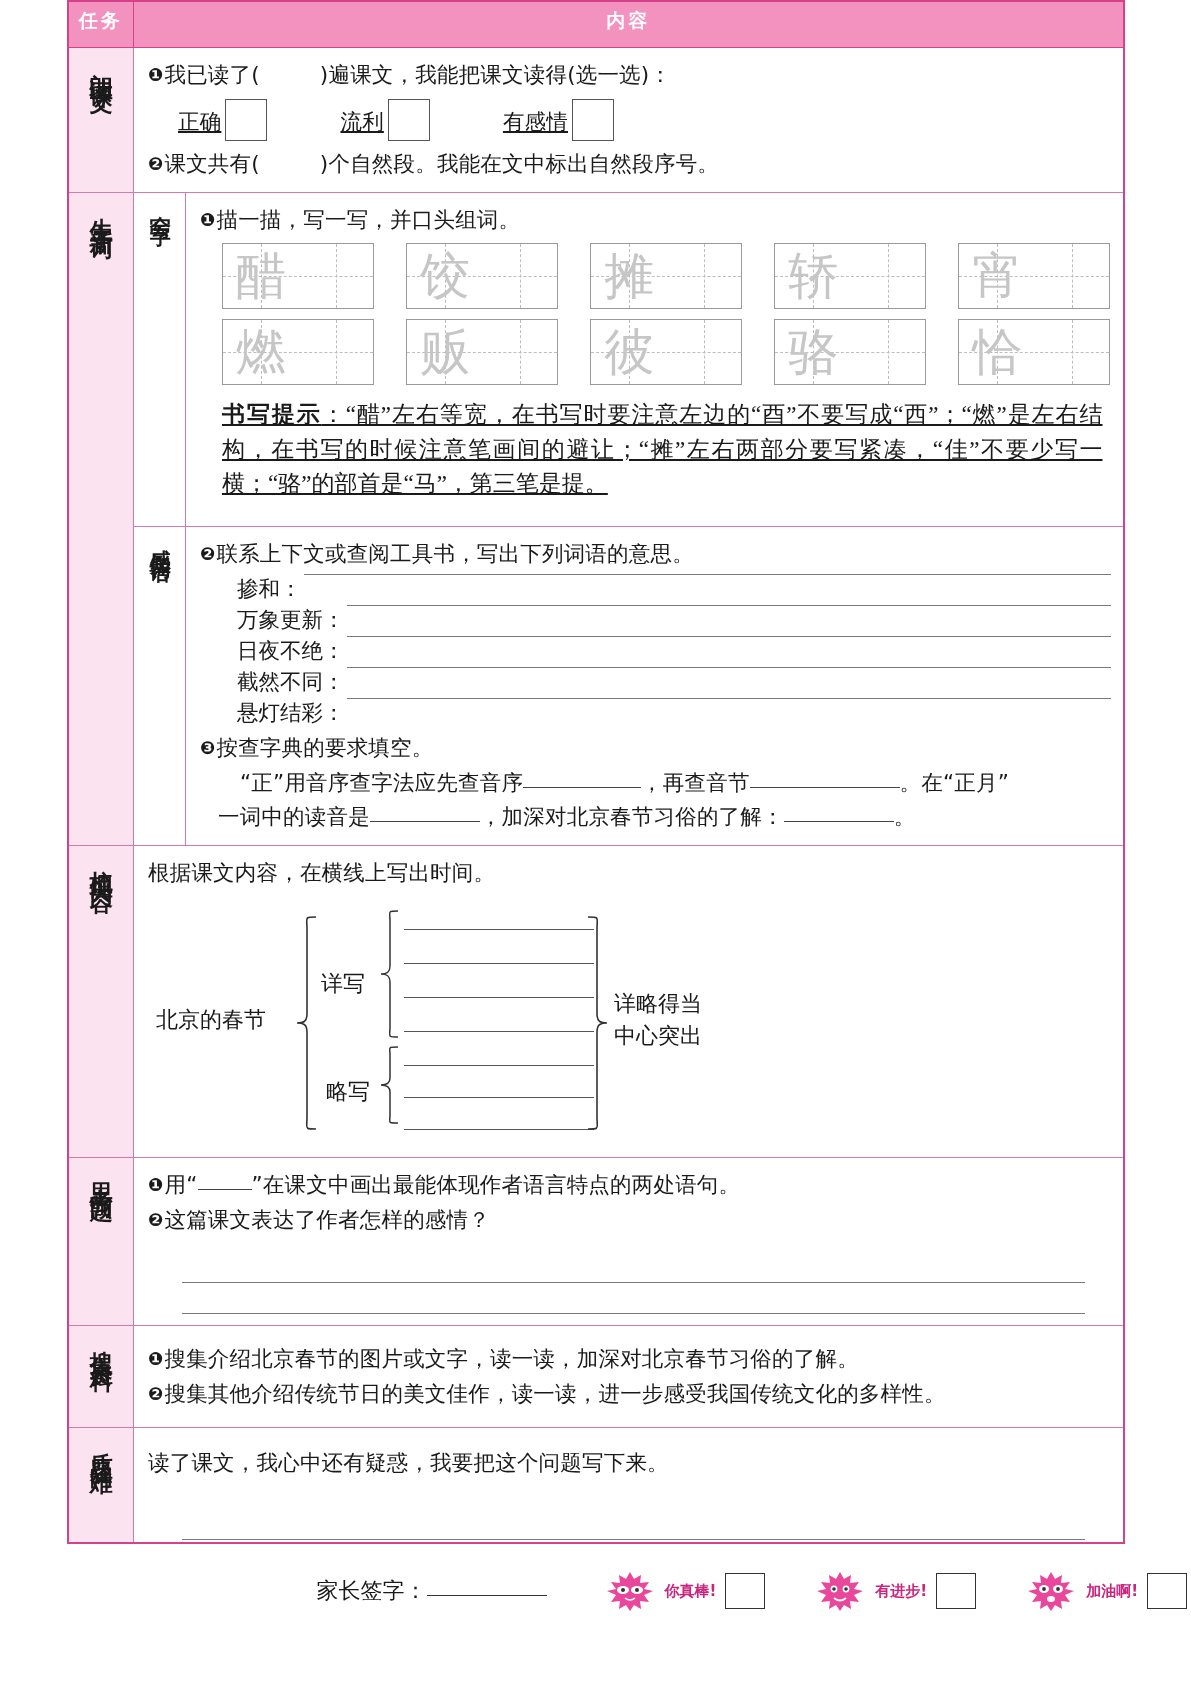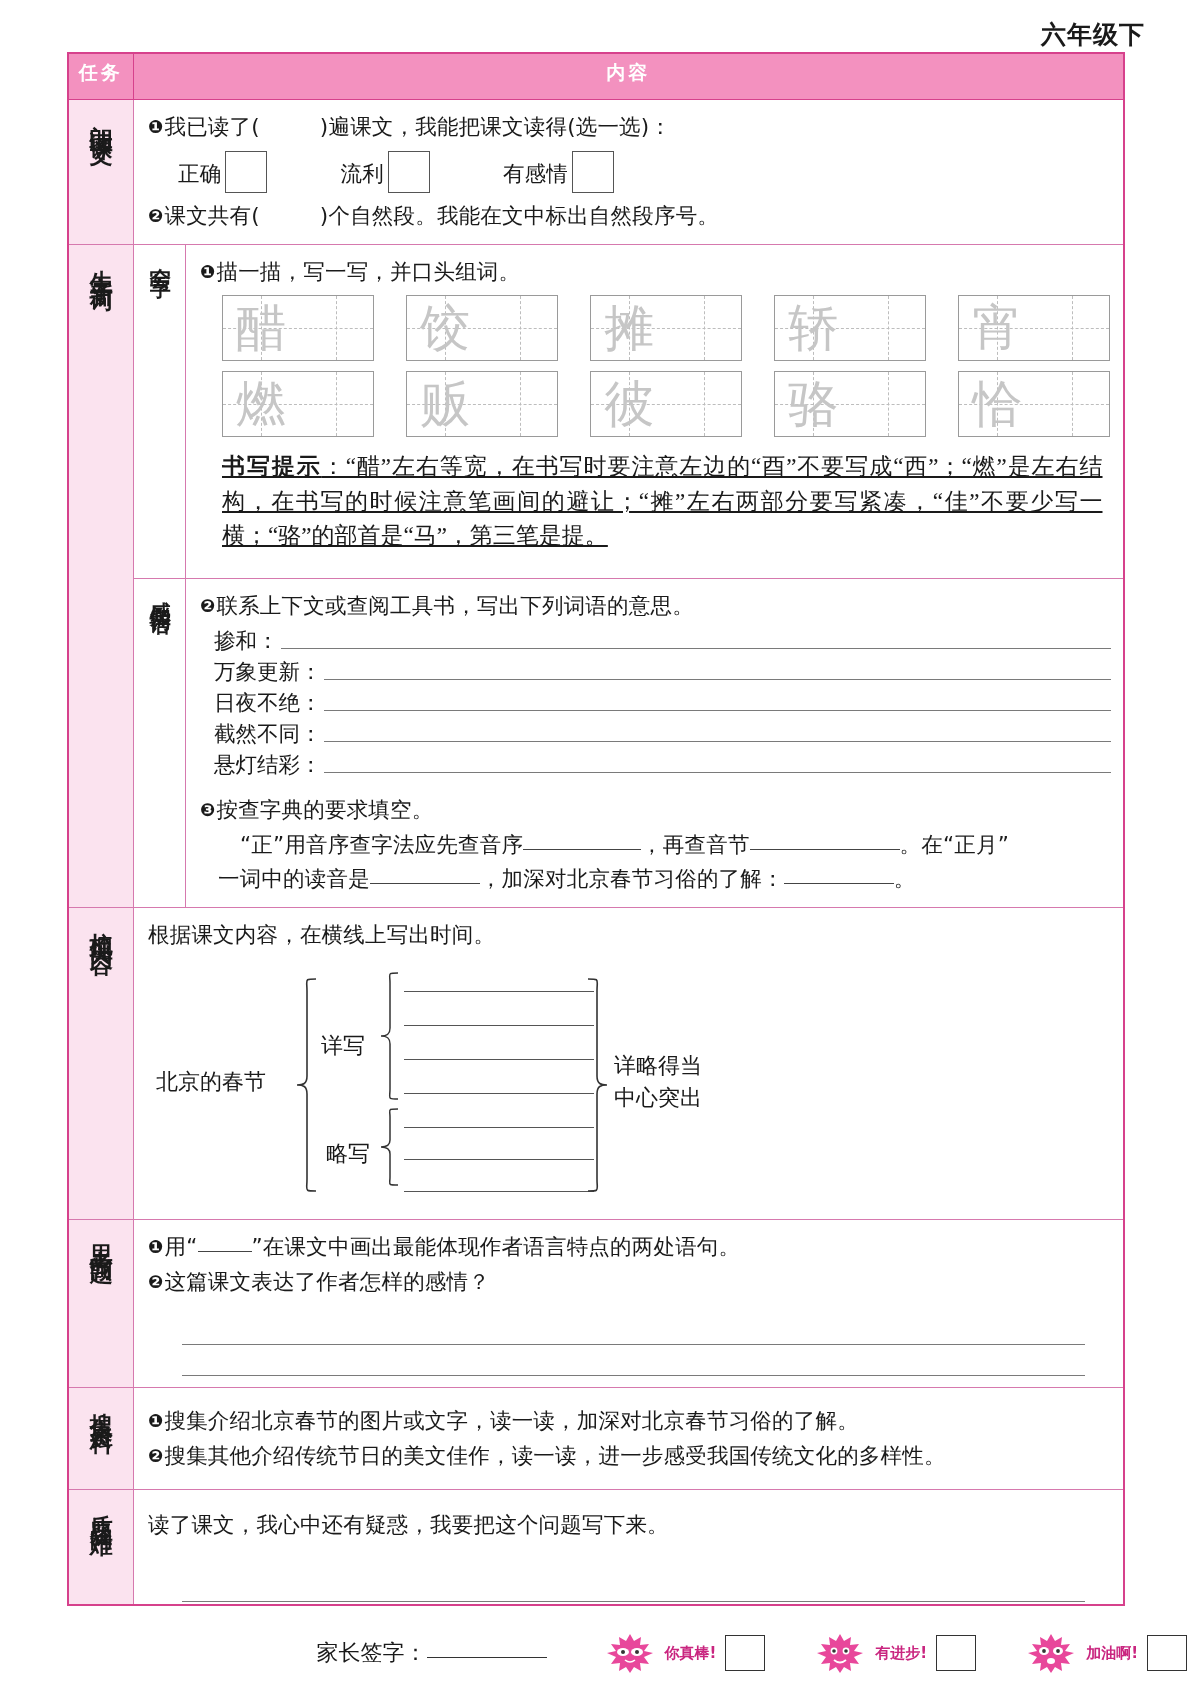--- a/index.html
+++ b/index.html
@@ -94,21 +94,21 @@
     border:1px solid #555;background:#fff;
     vertical-align:-12px;margin:0 4px;
   }
   .blank{
     display:inline-block;border-bottom:1px solid #444;
     vertical-align:2px;
   }
 
   
   .read-line2{margin-top:6px;}
-  .read-line2 .itm{display:inline-block;margin-right:62px;}
+  .read-line2 .itm{display:inline-block;margin-right:62px;text-decoration:underline;}
 
   
   .gridrow{display:flex;gap:32px;margin:6px 0 0 22px;}
   .charbox{
     width:152px;height:64px;
     border:1px solid #9a9a9a;
     display:flex;position:relative;background:#fff;
   }
   .charbox .half{width:50%;height:100%;position:relative;}
   .charbox .half:first-child{border-right:1px dashed #a9a9a9;}
@@ -128,21 +128,21 @@
   }
   .tip{
     margin:12px 8px 14px 22px;
     font-size:23px;line-height:1.5;text-align:justify;
     font-family:"Liberation Serif","DejaVu Serif",serif;
     text-decoration:underline;
   }
   .tip b{font-family:"DejaVu Sans","Liberation Sans",sans-serif;font-weight:700;letter-spacing:1px;}
 
   
-  .vrow{display:flex;align-items:flex-end;margin-left:14px;margin-top:2px;}
+  .vrow{display:flex;align-items:flex-start;margin-left:37px;margin-top:2px;}
   .vrow .w{font-size:21.5px;white-space:nowrap;}
   .vrow .rule{flex:1;border-bottom:1px solid #7a7a7a;margin-bottom:6px;margin-left:2px;}
 
   
   .outline{position:relative;height:250px;margin-top:6px;}
   .ol-label{
     position:absolute;font-size:22px;white-space:nowrap;
   }
   .bline{position:absolute;border-top:1px solid #555;}
 
@@ -167,21 +167,20 @@
   .stamp .lbl{font-size:15px;font-weight:700;color:#c9257f;white-space:nowrap;}
   .stamp .ck{
     width:38px;height:34px;border:1px solid #333;background:#fff;margin-left:3px;
   }
 </style>
 </head>
 <body>
 
 <div class="page">
 
-  <div class="grade-line">六年级下</div>
 
 
   <table class="tbl">
     <colgroup>
         <col style="width:66px">
         <col style="width:52px">
         <col>
       </colgroup>
 
     <tbody>
@@ -310,21 +309,21 @@
               </div>
           <div class="vrow">
                 <span class="w">截然不同：</span>
                 <span class="rule"></span>
               </div>
           <div class="vrow">
                 <span class="w">悬灯结彩：</span>
                 <span class="rule"></span>
               </div>
 
-          <div class="ln" style="margin-top:14px">
+          <div class="ln" style="margin-top:4px">
             <span class="num">❸</span><span>按查字典的要求填空。</span>
           </div>
           <div class="ln" style="margin-left:40px">
             <span>“正”用音序查字法应先查音序</span><span class="blank" style="width:118px"></span><span>，再查音节</span><span class="blank" style="width:150px"></span><span>。在“正月”</span>
           </div>
           <div class="ln" style="margin-left:18px">
             <span>一词中的读音是</span><span class="blank" style="width:110px"></span><span>，加深对北京春节习俗的了解：</span><span class="blank" style="width:110px"></span><span>。</span>
           </div>
         </div>
       </td>

